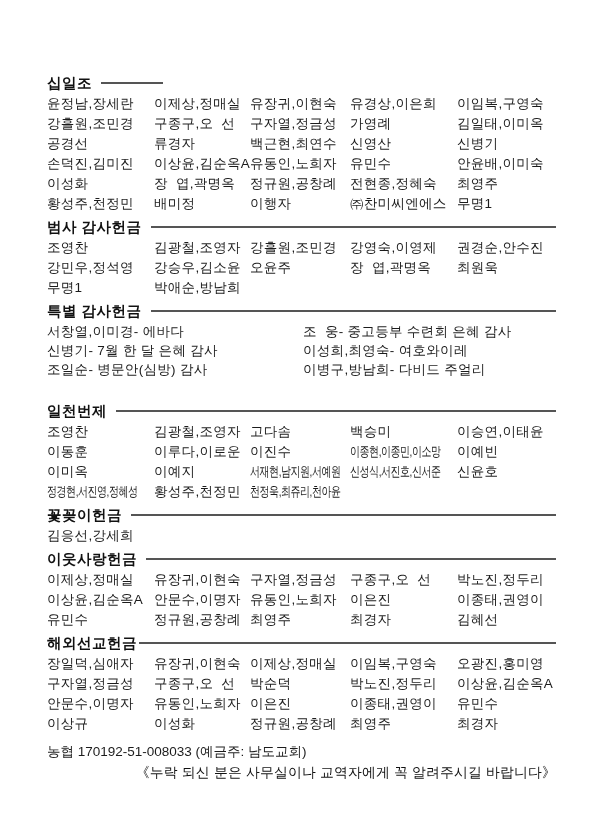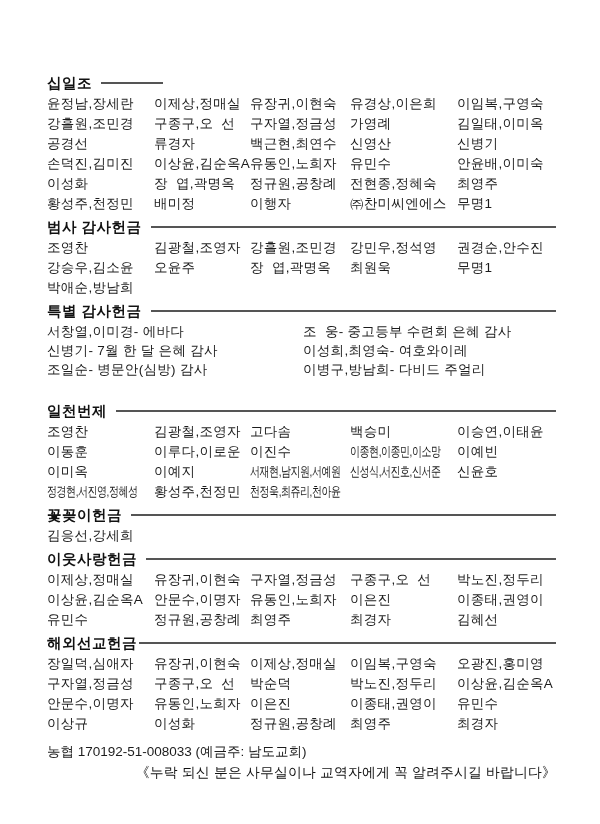--- a/index.html
+++ b/index.html
@@ -98,22 +98,23 @@
 
     <section>
       <div class="sec-head">
         <span class="sec-title">범사 감사헌금</span>
         <span class="rule"></span>
       </div>
       <div class="grid5">
           <div class="cell">조영찬</div>
           <div class="cell">김광철,조영자</div>
           <div class="cell">강흘원,조민경</div>
+          <div class="cell">강영숙,이영제</div>
+          <div class="cell">권경순,안수진</div>
           <div class="cell">강민우,정석영</div>
-          <div class="cell">권경순,안수진</div>
           <div class="cell">강승우,김소윤</div>
           <div class="cell">오윤주</div>
           <div class="cell">장  엽,곽명옥</div>
           <div class="cell">최원욱</div>
           <div class="cell">무명1</div>
           <div class="cell">박애순,방남희</div>
           <div class="cell"></div>
           <div class="cell"></div>
           <div class="cell"></div>
         </div>

